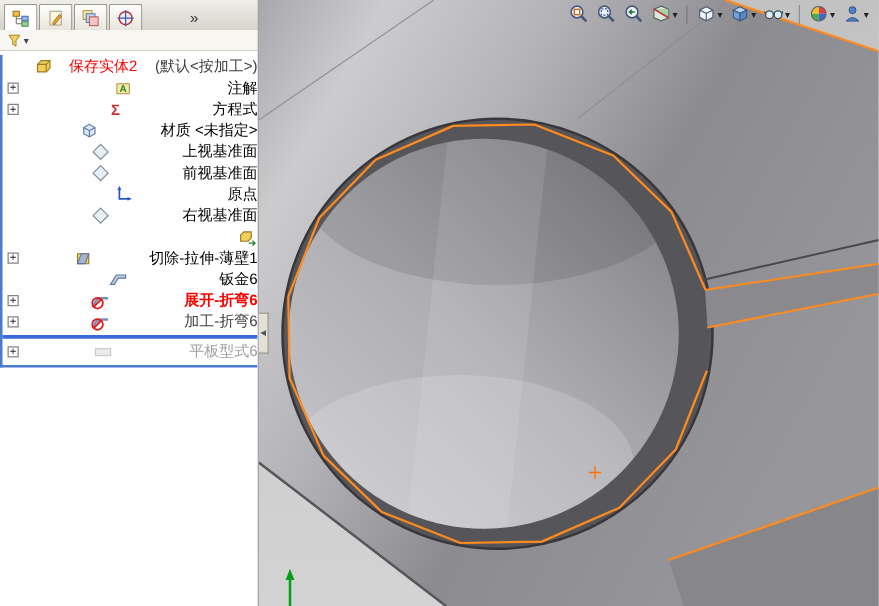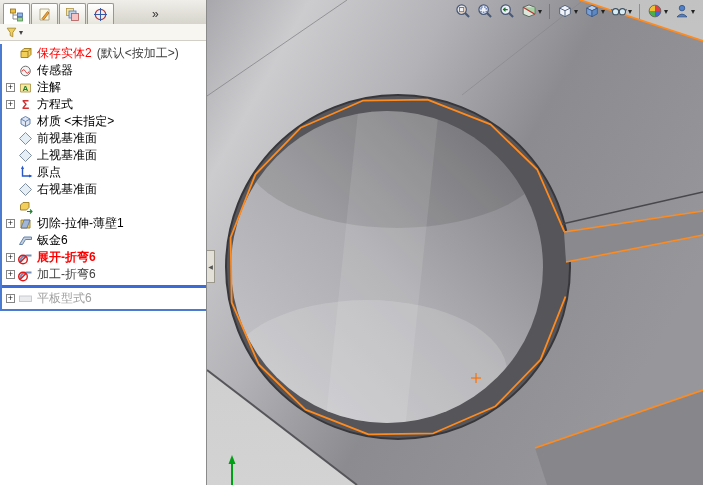--- a/index.html
+++ b/index.html
@@ -18,21 +18,21 @@
     display:flex;align-items:center;justify-content:center;}
   .mtab.active{background:#ffffff;}
   .mtab svg{width:15px;height:15px;}
   .overflow{margin-left:38px;font-size:12px;color:#333;padding-bottom:3px;cursor:default;}
   .filter-bar{height:17px;background:#f7f6f1;border-bottom:1px solid #d2d0c6;
     display:flex;align-items:center;padding-left:5px;gap:1px;}
   .ficon svg{width:13px;height:13px;display:block;}
   .fcaret{font-size:8px;color:#444;}
   .tree{flex:1;background:#ffffff;padding-top:3px;overflow:hidden;font-size:12px;}
   .tree-inner{border-left:2px solid #4a7bd0;border-bottom:2px solid #4a7bd0;padding:1px 0 2px 0;}
-  .row{height:17px;display:flex;align-items:center;white-space:nowrap;}
+  .row{height:17px;display:flex;align-items:center;white-space:nowrap;justify-content:space-between;}
   .expand{width:9px;height:9px;border:1px solid #858585;background:#fff;flex:none;
     font-size:9px;line-height:7px;text-align:center;color:#222;margin-left:4px;}
   .expand.hidden{visibility:hidden;}
   .ticon{width:16px;height:15px;margin-left:3px;flex:none;}
   .ticon svg{width:15px;height:15px;display:block;}
   .tlabel{margin-left:3px;color:#000;}
   .tsuffix{margin-left:5px;}
   .row.dimmed svg{opacity:.55;filter:grayscale(60%);}
   .rollback{height:3px;margin:2px 0;}
 
@@ -102,30 +102,20 @@
             <span class="ticon">
               <svg viewBox="0 0 15 15">
                 <path d="M3 5.5 L6 2.5 L13 2.5 L13 8.5 L10 11.5 L3 11.5 Z" fill="#f2cf5b" stroke="#9a7a20" stroke-width="0.9"></path>
                 <path d="M3 5.5 L10 5.5 L10 11.5 M10 5.5 L13 2.5" fill="none" stroke="#9a7a20" stroke-width="0.9"></path>
               </svg>
             </span>
             <span class="tlabel" style="color: rgb(255, 0, 0);">保存实体2</span>
             <span class="tsuffix" style="color: #404040;">(默认&lt;按加工&gt;)</span>
           </div>
           <div class="row">
-            <span class="expand hidden"></span>
-            <span class="ticon">
-              <svg viewBox="0 0 15 15">
-                <circle cx="7.5" cy="8" r="4.8" fill="#f4f4f4" stroke="#606060" stroke-width="0.9"></circle>
-                <path d="M4 8.5 Q5.5 5 7.5 8.5 T11 8.5" fill="none" stroke="#d03030" stroke-width="1"></path>
-              </svg>
-            </span>
-            <span class="tlabel">传感器</span>
-          </div>
-          <div class="row">
             <span class="expand">+</span>
             <span class="ticon">
               <svg viewBox="0 0 15 15">
                 <path d="M2.5 4 h10 v8 h-10 z" fill="#f8e8a0" stroke="#a89040" stroke-width="0.8"></path>
                 <text x="7.5" y="10.8" text-anchor="middle" font-size="8" font-weight="bold" fill="#208030">A</text>
               </svg>
             </span>
             <span class="tlabel">注解</span>
           </div>
           <div class="row">
@@ -147,30 +137,30 @@
             </span>
             <span class="tlabel">材质 &lt;未指定&gt;</span>
           </div>
           <div class="row">
             <span class="expand hidden"></span>
             <span class="ticon">
               <svg viewBox="0 0 15 15">
                 <path d="M7.5 1.5 L13.5 7.5 L7.5 13.5 L1.5 7.5 Z" fill="rgba(160,190,220,0.25)" stroke="#8090a0" stroke-width="1"></path>
               </svg>
             </span>
+            <span class="tlabel">上视基准面</span>
+          </div>
+          <div class="row">
+            <span class="expand hidden"></span>
+            <span class="ticon">
+              <svg viewBox="0 0 15 15">
+                <path d="M7.5 1.5 L13.5 7.5 L7.5 13.5 L1.5 7.5 Z" fill="rgba(160,190,220,0.25)" stroke="#8090a0" stroke-width="1"></path>
+              </svg>
+            </span>
             <span class="tlabel">前视基准面</span>
-          </div>
-          <div class="row">
-            <span class="expand hidden"></span>
-            <span class="ticon">
-              <svg viewBox="0 0 15 15">
-                <path d="M7.5 1.5 L13.5 7.5 L7.5 13.5 L1.5 7.5 Z" fill="rgba(160,190,220,0.25)" stroke="#8090a0" stroke-width="1"></path>
-              </svg>
-            </span>
-            <span class="tlabel">上视基准面</span>
           </div>
           <div class="row">
             <span class="expand hidden"></span>
             <span class="ticon">
               <svg viewBox="0 0 15 15">
                 <path d="M4.5 2.5 V11 H13" fill="none" stroke="#2858c8" stroke-width="1.4"></path>
                 <path d="M4.5 0.5 L3 4 H6 Z" fill="#2858c8"></path>
                 <path d="M14.5 11 L11 9.5 V12.5 Z" fill="#2858c8"></path>
               </svg>
             </span>

